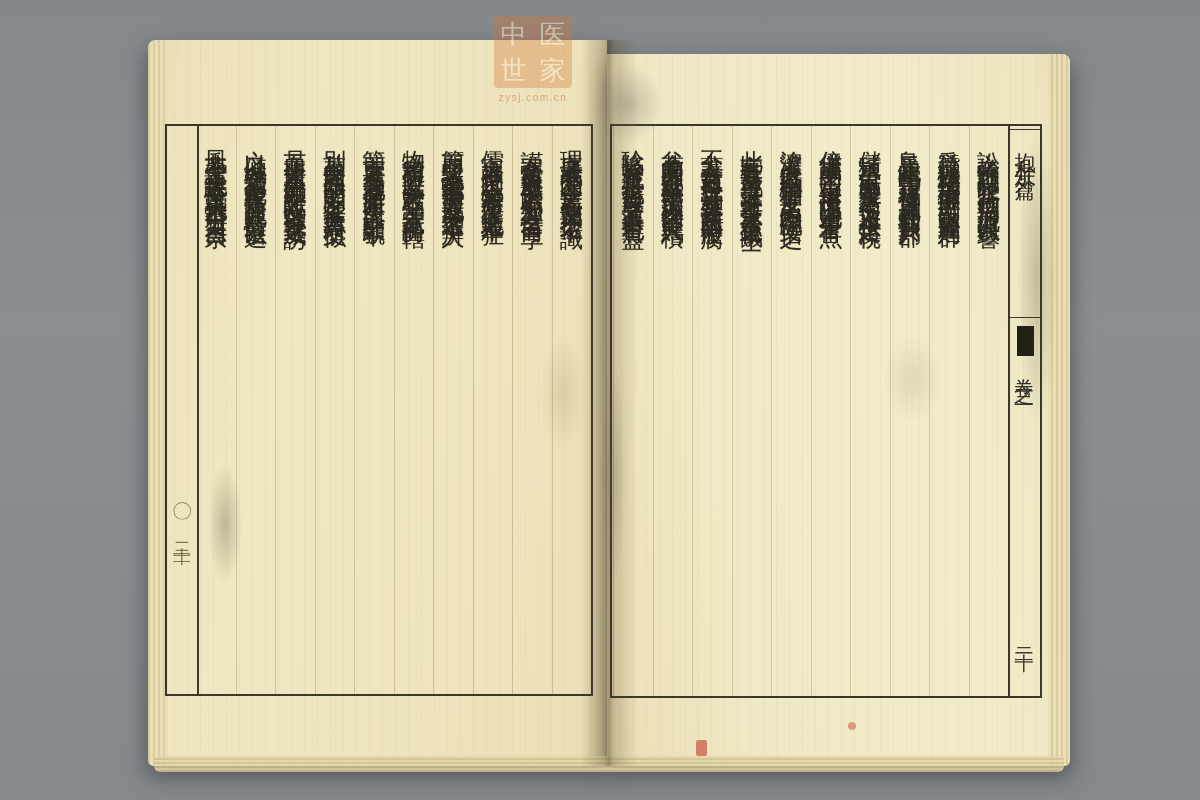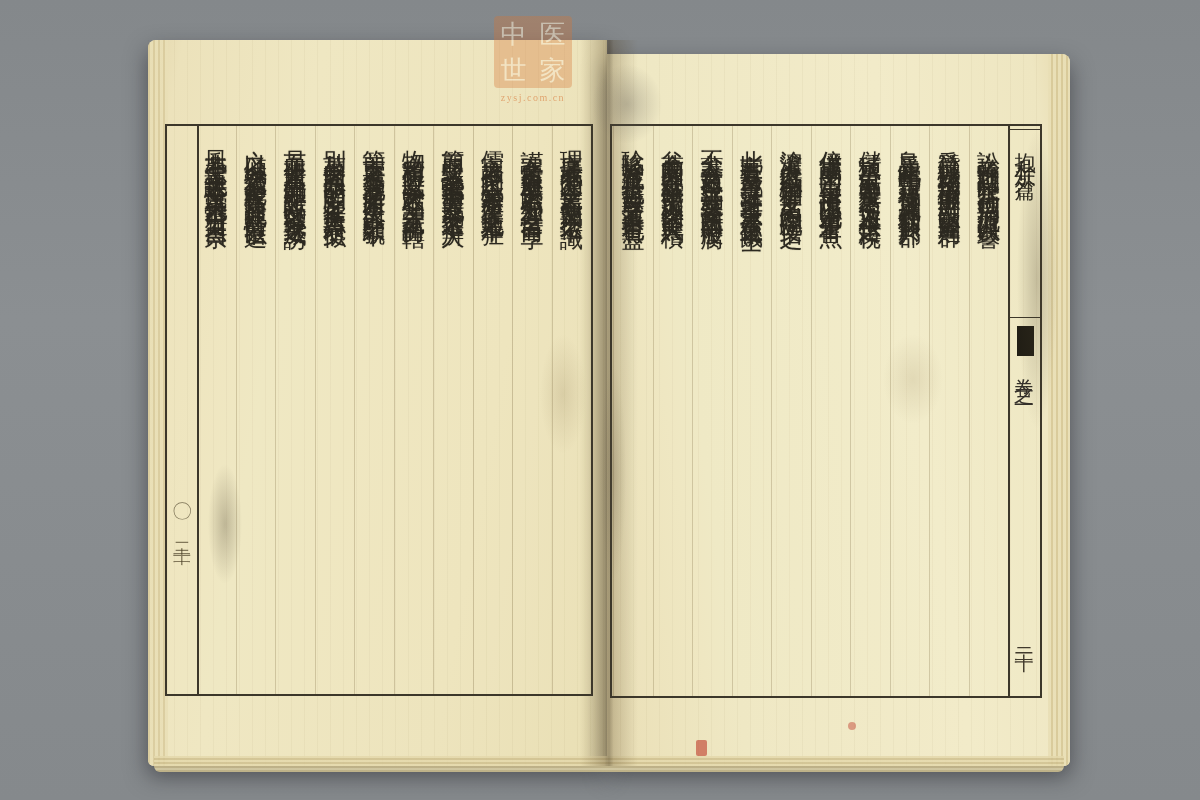--- a/index.html
+++ b/index.html
@@ -60,21 +60,21 @@
   .k-vol{writing-mode:vertical-rl;text-orientation:upright;font-size:20px;letter-spacing:6px;color:#34302a;margin-top:6px;filter:blur(.3px);}
   .k-page{writing-mode:vertical-rl;text-orientation:upright;font-size:19px;letter-spacing:5px;color:#413a2c;margin-top:auto;margin-bottom:48px;}
   .k-mark{font-size:20px;color:rgba(70,60,35,.7);margin-top:372px;}
   .k-page-left{writing-mode:vertical-rl;text-orientation:upright;font-size:18px;letter-spacing:4px;color:rgba(70,60,35,.65);filter:blur(.5px);margin-top:4px;}
   
   .watermark{position:absolute;left:492px;top:16px;width:82px;text-align:center;opacity:.62;}
   .seal{width:78px;height:72px;margin:0 auto;background:rgba(214,116,52,.55);
     display:grid;grid-template-columns:1fr 1fr;border-radius:4px;
     color:rgba(250,235,210,.9);font-size:26px;line-height:36px;filter:blur(.4px);}
   .seal span{display:block;}
-  .wm-url{font-family:Liberation Serif, serif;font-size:10px;letter-spacing:1.5px;color:rgba(216,120,58,.95);margin-top:4px;filter:blur(.3px);}
+  .wm-url{font-family:Liberation Sans, sans-serif;font-size:10px;letter-spacing:1.5px;color:rgba(216,120,58,.95);margin-top:4px;filter:blur(.3px);}
   
   .stain{position:absolute;border-radius:50%;pointer-events:none;}
   .s1{left:444px;top:30px;width:70px;height:80px;background:radial-gradient(closest-side,rgba(110,105,95,.35),rgba(110,105,95,0));}
   .s2{left:452px;top:330px;width:26px;height:220px;background:radial-gradient(closest-side,rgba(100,90,70,.22),rgba(100,90,70,0));}
   .s3{left:735px;top:300px;width:60px;height:90px;background:radial-gradient(closest-side,rgba(150,130,90,.18),rgba(150,130,90,0));}
   .s4{left:392px;top:300px;width:46px;height:120px;background:radial-gradient(closest-side,rgba(140,120,80,.20),rgba(140,120,80,0));}
   .s5{left:869px;top:95px;width:40px;height:300px;background:radial-gradient(closest-side,rgba(70,60,40,.25),rgba(70,60,40,0));}
   .s6{left:60px;top:430px;width:34px;height:120px;background:radial-gradient(closest-side,rgba(80,70,50,.30),rgba(80,70,50,0));}
   .redmark{position:absolute;left:548px;top:706px;width:11px;height:16px;background:rgba(190,58,42,.6);border-radius:2px;filter:blur(.6px);}
   .redmark2{position:absolute;left:700px;top:688px;width:8px;height:8px;background:rgba(190,58,42,.45);border-radius:50%;filter:blur(.5px);}

